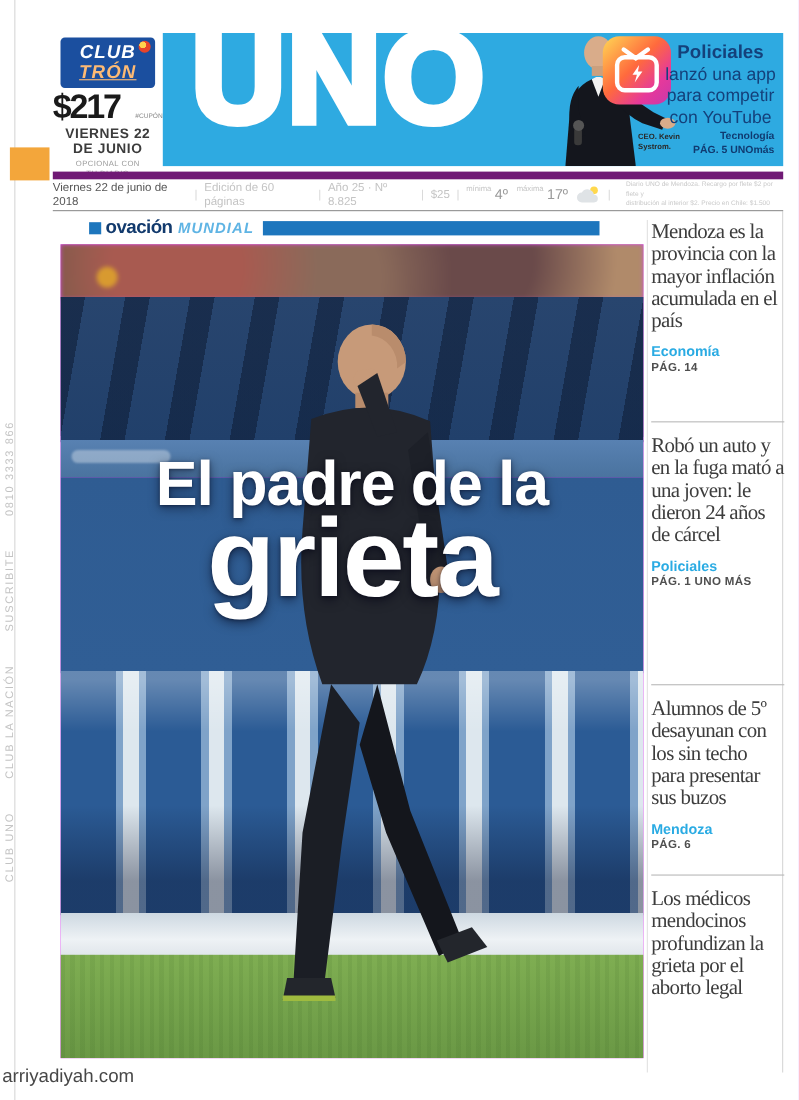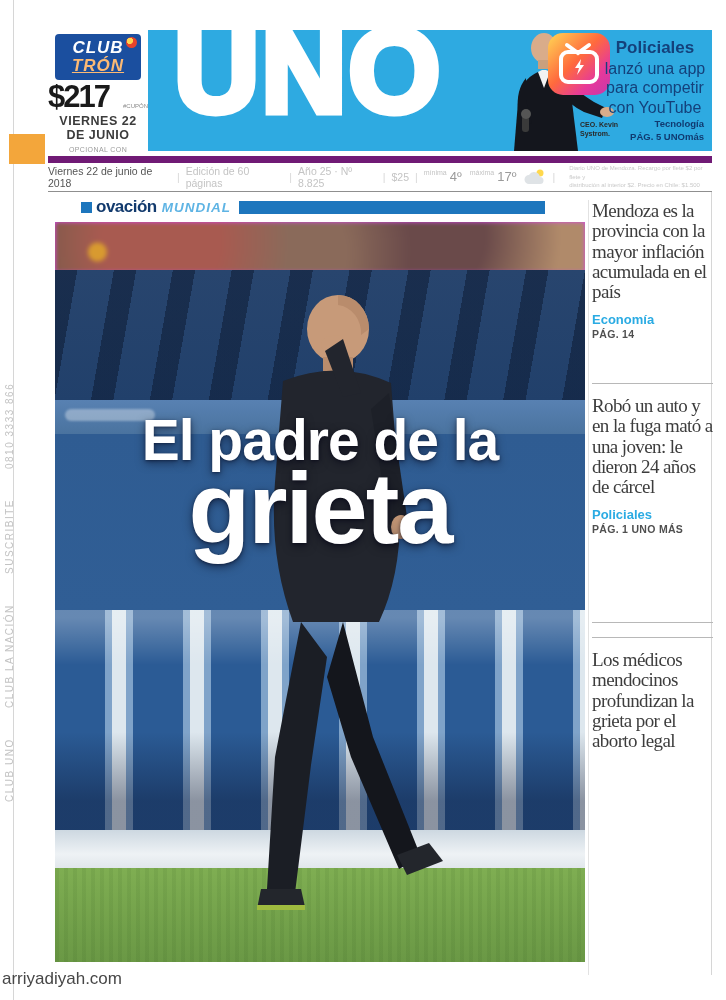--- a/index.html
+++ b/index.html
@@ -272,20 +272,25 @@
     </div>
     <hr class="story-rule">
 
     <div class="story s2">
       <div class="title">Robó un auto y en la fuga mató a una joven: le dieron 24 años de cárcel</div>
       <div class="kicker">Policiales</div>
       <div class="pag">PÁG. 1 UNO MÁS</div>
     </div>
     <hr class="story-rule">
 
+    <div class="story s3">
+      <div class="title">Alumnos de 5º desayunan con los sin techo para presentar sus buzos</div>
+      <div class="kicker">Mendoza</div>
+      <div class="pag">PÁG. 6</div>
+    </div>
     <hr class="story-rule">
 
     <div class="story s4">
       <div class="title">Los médicos mendocinos profundizan la grieta por el aborto legal</div>
 
     </div>
 
   </div>
 </div>
 

